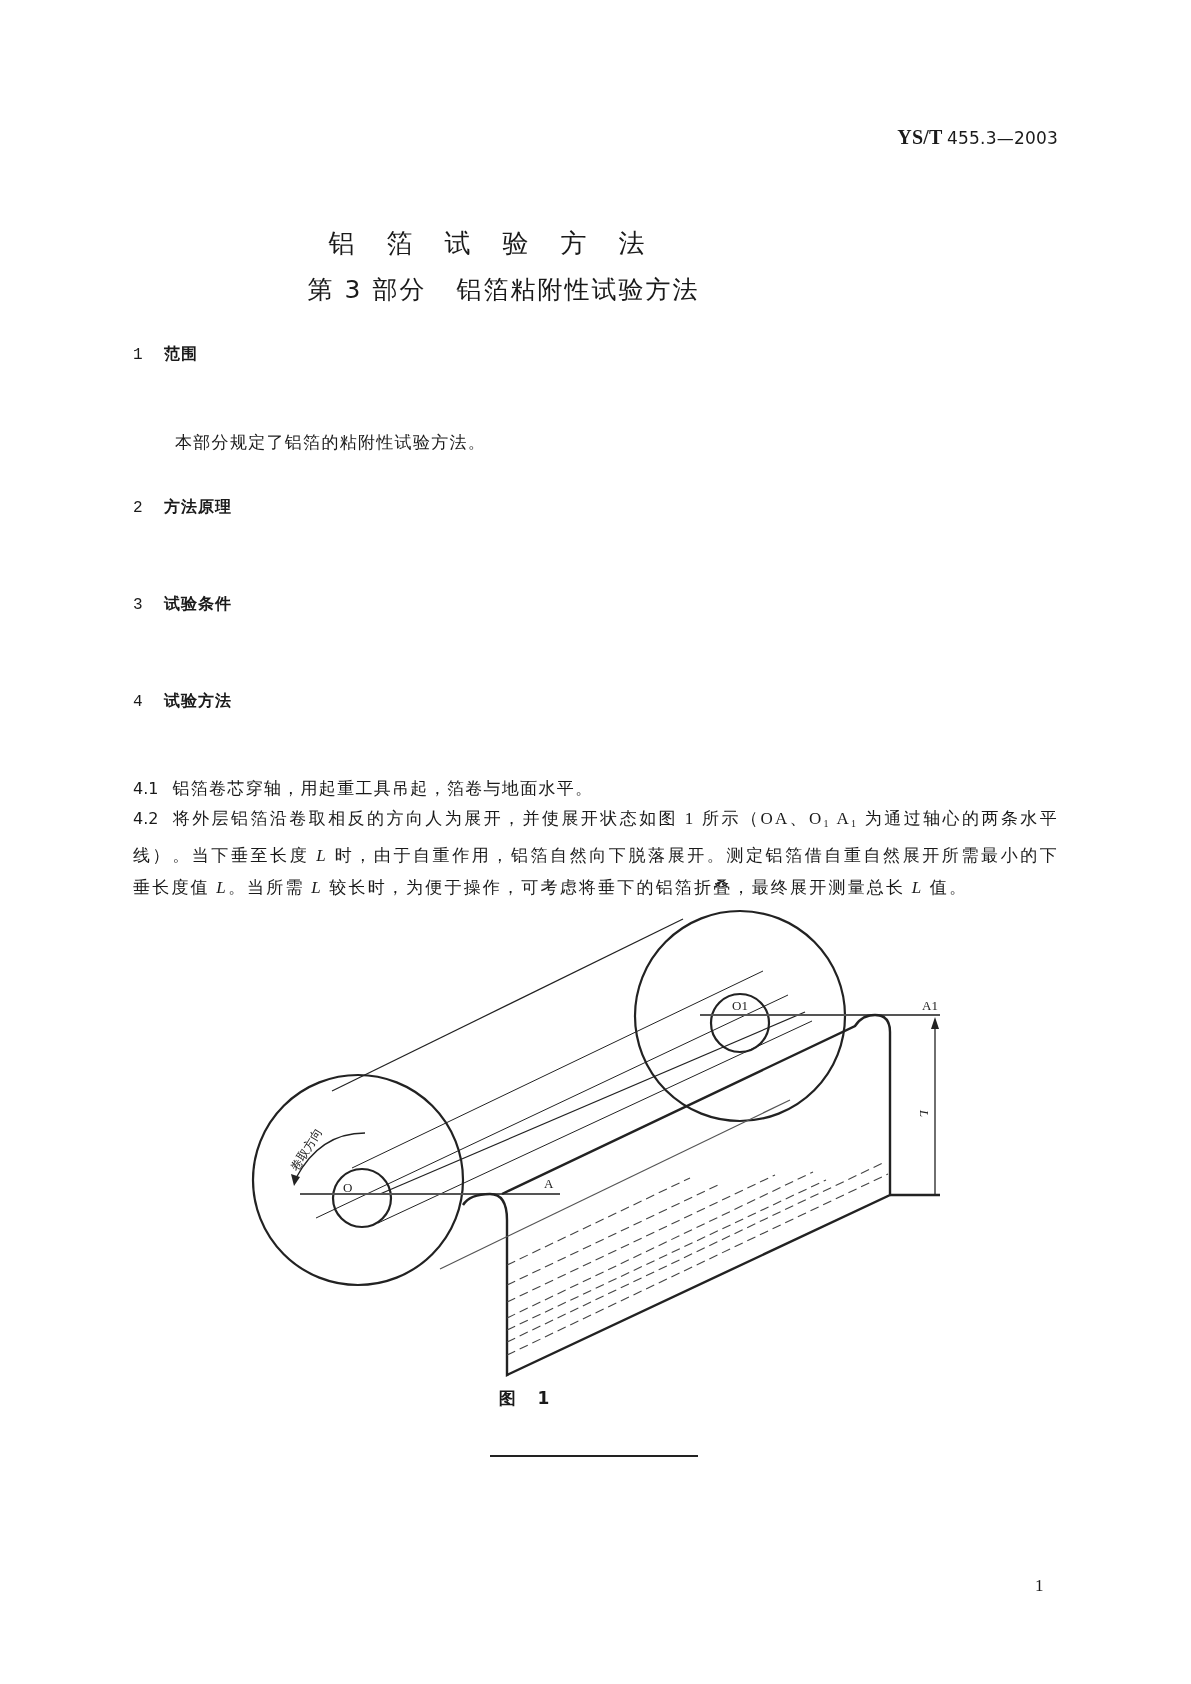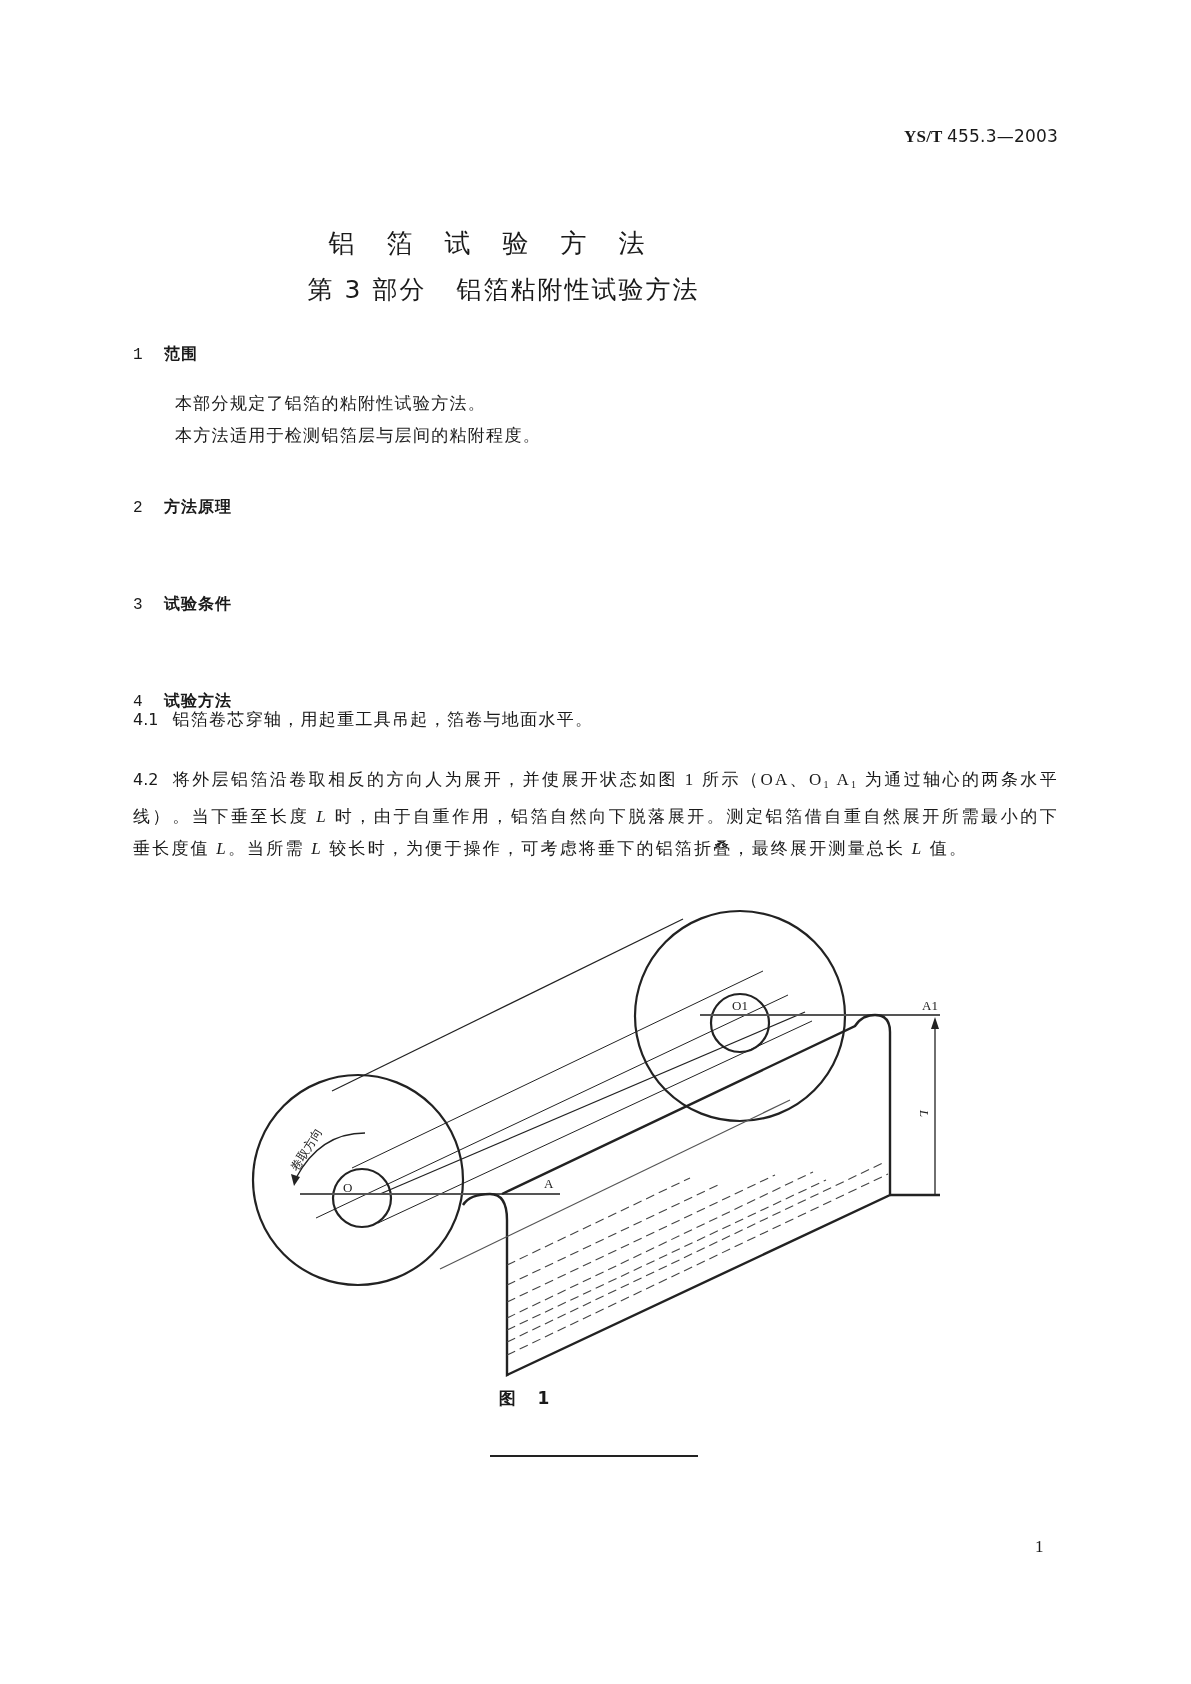--- a/index.html
+++ b/index.html
@@ -1,22 +1,22 @@
 <!DOCTYPE html>
 <html><head>
   <meta charset="utf-8">
   <style>
     html, body { margin: 0; padding: 0; background: #ffffff; }
     body { width: 1191px; height: 1684px; position: relative; overflow: hidden; color: #1a1a1a; }
     .page { position: absolute; left: 0; top: 0; width: 1191px; height: 1684px; }
-    .serif { font-family: "Liberation Serif", "DejaVu Serif", serif; }
+    .serif { font-family: "Liberation Serif", "DejaVu Serif", serif; margin-top: 39px; }
     .sans { font-family: "DejaVu Sans", "Liberation Sans", sans-serif; }
 
     .std-no { position: absolute; right: 133px; top: 126px; font-size: 17px; letter-spacing: 0.2px; }
-    .std-no .bold { font-family: "Liberation Serif", serif; font-weight: bold; font-size: 17px; margin-left: 20px; }
+    .std-no .bold { font-family: "Liberation Serif", serif; font-weight: bold; font-size: 20px; margin-left: 20px; }
 
     .title1 { position: absolute; left: 0; width: 973px; top: 226px; text-align: center; font-size: 26px; letter-spacing: 32px; padding-left: 32px; box-sizing: border-box; }
     .title2 { position: absolute; left: 0; width: 1007px; top: 273px; text-align: center; font-size: 25px; letter-spacing: 2px; }
     .title2 .gap { display: inline-block; width: 30px; }
 
     .h { position: absolute; left: 133px; font-size: 16px; font-weight: bold; letter-spacing: 1px; font-family: Liberation Mono, monospace; }
     .h .num { display: inline-block; width: 31px; font-weight: normal; }
 
     .p { position: absolute; left: 175px; font-size: 17px; letter-spacing: 1.3px; white-space: nowrap; }
     .p.full { left: 133px; width: 926px; white-space: normal; line-height: 32px; text-align: justify; letter-spacing: 2.2px; }
@@ -41,34 +41,33 @@
 
   <div class="title1 sans">铝箔试验方法</div>
   <div class="title2 sans">
     <span>第 3 部分</span><span class="gap"></span><span>铝箔粘附性试验方法</span>
   </div>
 
   <div class="h sans" style="top:344px">
     <span class="num">1</span><span>范围</span>
   </div>
   <div class="p serif" style="top:392px">本部分规定了铝箔的粘附性试验方法。</div>
-  <div class="p serif" style="top:424px">本方法适用于检测铝箔层与层间的粘附程度。</div>
 
   <div class="h sans" style="top:497px">
     <span class="num">2</span><span>方法原理</span>
   </div>
 
   <div class="h sans" style="top:594px">
     <span class="num">3</span><span>试验条件</span>
   </div>
 
   <div class="h sans" style="top:691px">
     <span class="num">4</span><span>试验方法</span>
   </div>
-  <div class="p serif" style="left:133px; top:708px">
+  <div class="p serif" style="left:133px; top:738px">
     <span class="clause">4.1</span><span>铝箔卷芯穿轴，用起重工具吊起，箔卷与地面水平。</span>
   </div>
   <div class="p full serif" style="top:764px"><span class="clause">4.2</span><span>将外层铝箔沿卷取相反的方向人为展开，并使展开状态如图 1 所示（OA、O</span><span class="sub">1</span><span> A</span><span class="sub">1</span><span> 为通过轴心的两条水平线）。当下垂至长度 </span><span class="it">L</span><span> 时，由于自重作用，铝箔自然向下脱落展开。测定铝箔借自重自然展开所需最小的下垂长度值 </span><span class="it">L</span><span>。当所需 </span><span class="it">L</span><span> 较长时，为便于操作，可考虑将垂下的铝箔折叠，最终展开测量总长 </span><span class="it">L</span><span> 值。</span></div>
 
   <svg class="figure" viewBox="0 0 1191 1684" width="1191" height="1684">
     <g fill="none" stroke="#222">
 
       <line x1="332" y1="1091" x2="683" y2="919" stroke-width="1.2"></line>
       <line x1="380" y1="1194" x2="805" y2="1012" stroke-width="1.2"></line>
 

